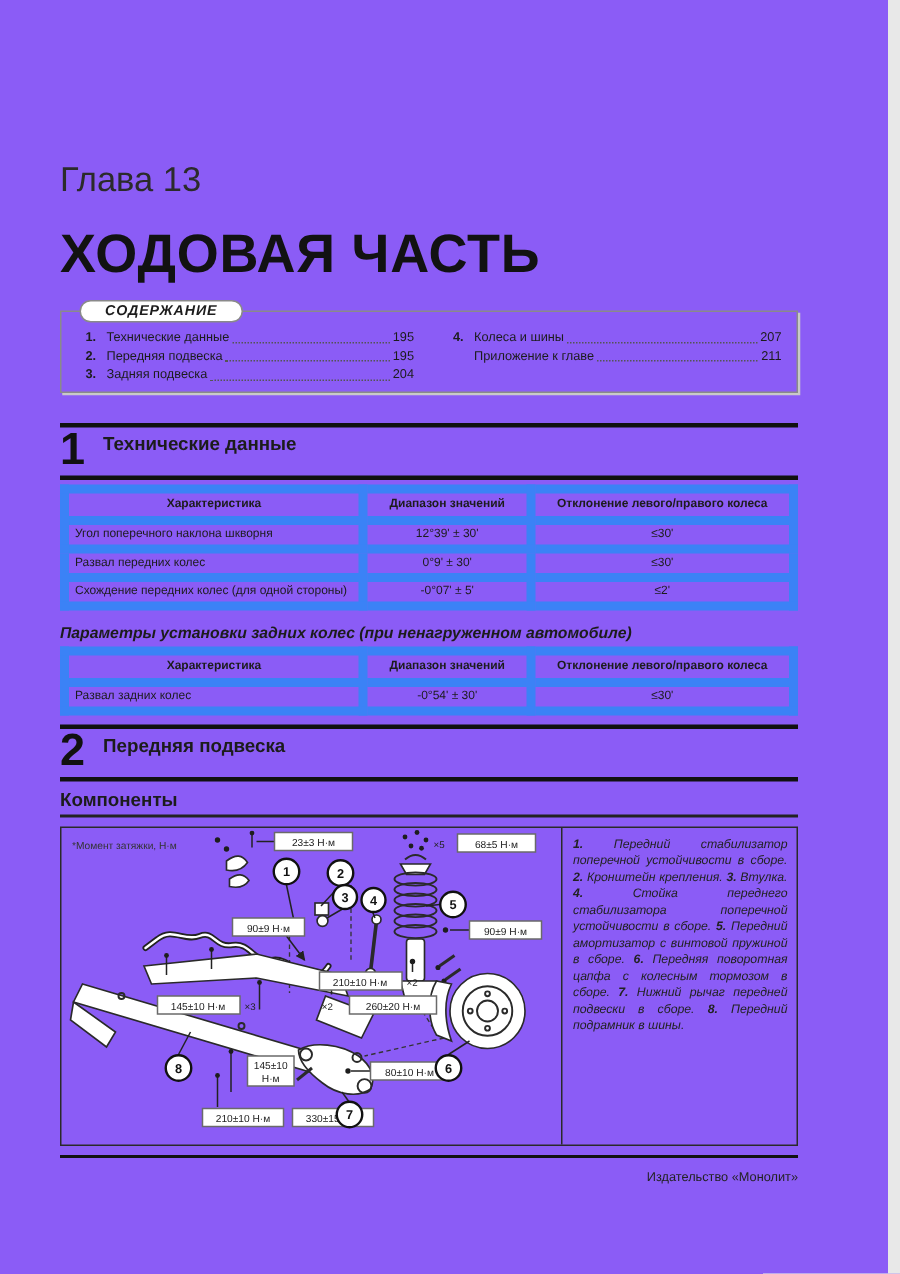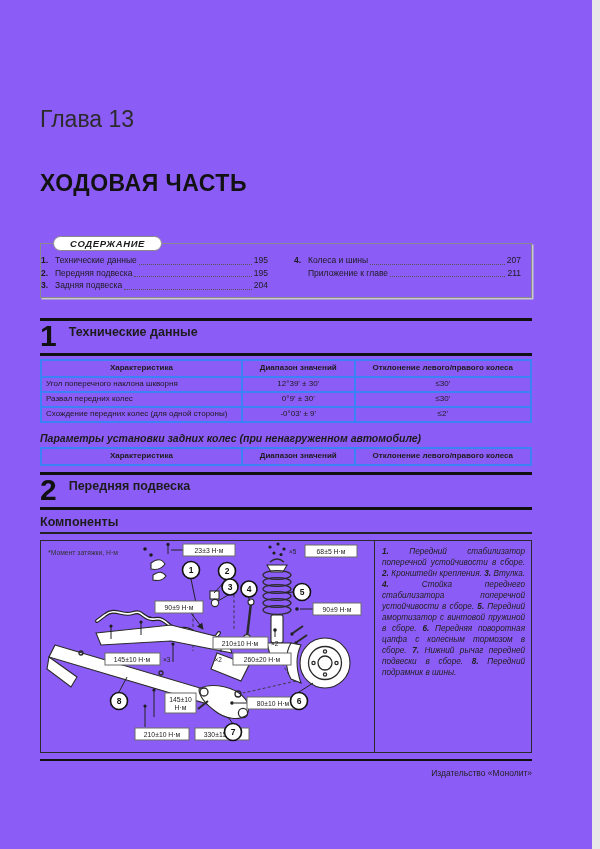--- a/index.html
+++ b/index.html
@@ -3,25 +3,25 @@
 <meta charset="utf-8">
 <style>
   html,body{margin:0;padding:0;background:#e8e8e8;}
   .page{
     position:relative;width:592px;height:849px;background:#8b5cf6;
     font-family:"Liberation Sans",sans-serif;color:#1c1c1c;
     overflow:hidden;box-sizing:border-box;
     padding:106px 60px 0 40px;
   }
   .chapter-label{font-size:23px;line-height:26px;font-weight:400;color:#2b2b2b;}
-  .chapter-title{margin-top:34px;font-size:23px;line-height:34px;font-weight:800;letter-spacing:.5px;color:#121212;}
+  .chapter-title{margin-top:20px;font-size:36px;line-height:34px;font-weight:800;letter-spacing:.5px;color:#121212;}
 
   
-  .toc{position:relative;margin-top:43px;border:1px solid #8a8a8a;box-shadow:1.5px 1.5px 0 #c9c9c9;
-       padding:10px 10px 5px 0;}
+  .toc{position:relative;margin-top:21px;border:1px solid #8a8a8a;box-shadow:1.5px 1.5px 0 #c9c9c9;
+       padding:10px 10px 5px 16px;}
   .toc-tab{position:absolute;top:-8px;left:12px;background:#fff;border:1px solid #8a8a8a;
        border-radius:8px;padding:1px 16px;font-size:9.5px;font-weight:bold;font-style:italic;letter-spacing:.6px;}
   .toc-cols{display:flex;gap:26px;}
   .toc-col{flex:1;min-width:0;}
   .toc-item{display:flex;align-items:flex-end;font-size:8.5px;line-height:12.5px;}
   .toc-num{width:14px;font-weight:bold;flex:none;}
   .toc-label{flex:none;white-space:nowrap;}
   .toc-dots{flex:1;border-bottom:1px dotted #555;margin:0 2px 2px 2px;min-width:6px;}
   .toc-page{flex:none;}
 
@@ -34,21 +34,21 @@
   .sec2{margin-top:6px;}
 
   .rule-heading{border-bottom:2px solid #222;padding-bottom:3px;font-weight:bold;}
   .h-angles{margin-top:2px;font-size:14.5px;}
   .h-comp{margin-top:5px;font-size:12.5px;}
 
   .tbl-caption{margin-top:5px;font-size:10.5px;font-weight:bold;font-style:italic;}
   .cap2{margin-top:9px;}
 
   table.spec{width:100%;border-collapse:collapse;margin-top:3px;table-layout:fixed;}
-  table.spec th,table.spec td{border:2px solid #3b82f6;font-size:8px;line-height:10px;
+  table.spec th,table.spec td{border:6px solid #3b82f6;font-size:8px;line-height:10px;
        padding:1.5px 3px;text-align:center;overflow:hidden;white-space:nowrap;}
   table.spec th{font-weight:bold;padding:2.5px 3px;}
   table.spec td.lft{text-align:left;padding-left:4px;}
   table.spec{border:1.5px solid #1a1a1a;}
   col.c1{width:41%;}col.c2{width:23%;}col.c3{width:36%;}
 
   
   .comp-box{margin-top:6px;border:1.5px solid #2a2a2a;display:flex;height:213px;box-sizing:border-box;}
   .comp-diagram{width:333px;flex:none;position:relative;}
   .comp-text{flex:1;border-left:1.3px solid #2a2a2a;padding:5px 6px 0 7px;
@@ -145,41 +145,46 @@
         <td>12°39' ± 30'</td>
         <td>≤30'</td>
       </tr>
       <tr>
         <td class="lft">Развал передних колес</td>
         <td>0°9' ± 30'</td>
         <td>≤30'</td>
       </tr>
       <tr>
         <td class="lft">Схождение передних колес (для одной стороны)</td>
-        <td>-0°03' ± 9'</td>
+        <td>-0°07' ± 5'</td>
         <td>≤2'</td>
       </tr>
     </tbody>
   </table>
 
   <div class="tbl-caption cap2">Параметры установки задних колес (при ненагруженном автомобиле)</div>
   <table class="spec">
     <colgroup>
         <col class="c1">
         <col class="c2">
         <col class="c3">
       </colgroup>
     <thead>
       <tr>
         <th>Характеристика</th>
         <th>Диапазон значений</th>
         <th>Отклонение левого/правого колеса</th>
       </tr>
     </thead>
     <tbody>
+      <tr>
+        <td class="lft">Развал задних колес</td>
+        <td>-0°54' ± 30'</td>
+        <td>≤30'</td>
+      </tr>
     </tbody>
   </table>
 
   <div class="sec-bar sec2">
     <span class="sec-num">2</span>
     <span class="sec-title">Передняя подвеска</span>
   </div>
 
   <div class="rule-heading h-comp">Компоненты</div>
 

